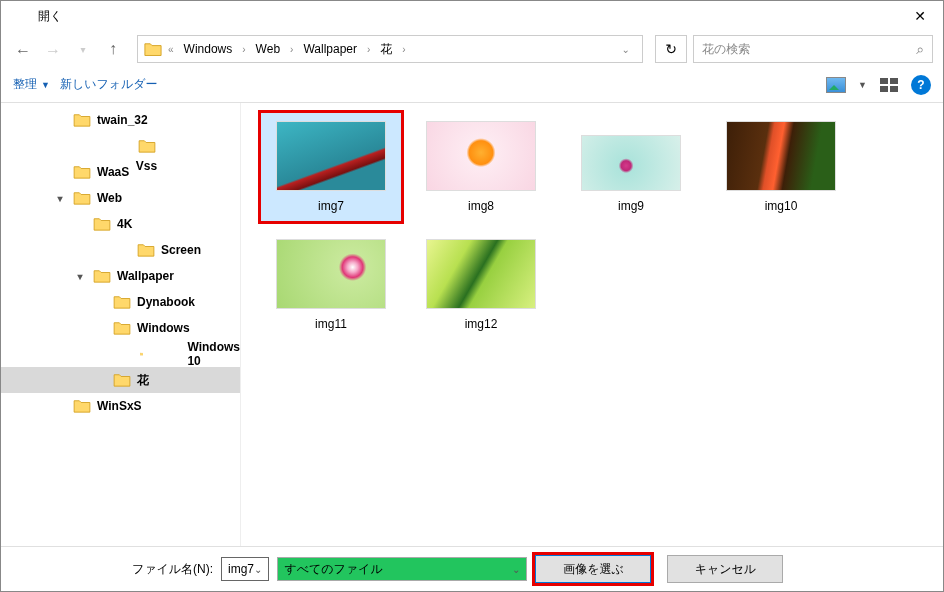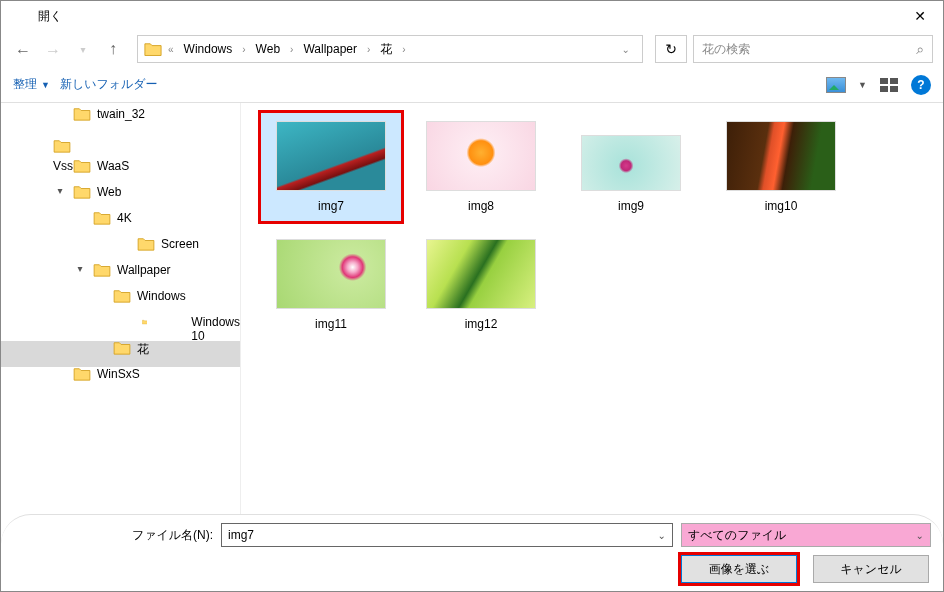--- a/index.html
+++ b/index.html
@@ -20,37 +20,37 @@
 .search-box .placeholder { flex: 1; }
 .search-box .search-ico { font-size: 14px; }
 .toolbar { display: flex; align-items: center; height: 36px; padding: 0 12px; gap: 10px; border-bottom: 1px solid #e0e0e0; }
 .toolbar .tool-item { color: #1560b3; cursor: pointer; display: flex; align-items: center; gap: 4px; }
 .toolbar .spacer { flex: 1; }
 .toolbar .view-controls { display: flex; align-items: center; gap: 10px; }
 .view-btn { width: 24px; height: 24px; display: flex; align-items: center; justify-content: center; cursor: pointer; }
 .help-btn { width: 20px; height: 20px; border-radius: 50%; background: #0078d7; color: #fff; display: flex; align-items: center; justify-content: center; font-size: 12px; font-weight: bold; cursor: pointer; }
 .body { flex: 1; display: flex; overflow: hidden; }
 .tree { width: 240px; overflow-y: auto; padding: 4px 0; border-right: 1px solid #eee; }
-.tree-item { display: flex; height: 26px; padding-left: 0; cursor: pointer; gap: 6px; }
+.tree-item { display: flex; align-items: center; height: 26px; padding-left: 0; cursor: pointer; gap: 6px; font-weight: bold; }
 .tree-item.selected { background: #d9d9d9; }
 .tree-item .exp { width: 14px; text-align: center; color: #555; font-size: 10px; }
 .folder-icon { width: 18px; height: 14px; display: inline-block; }
 .content { flex: 1; padding: 10px 20px; display: flex; flex-wrap: wrap; align-content: flex-start; gap: 10px 10px; overflow-y: auto; background: #fff; }
 .thumb-wrap { width: 140px; display: flex; flex-direction: column; align-items: center; padding: 8px; cursor: pointer; }
 .thumb-wrap.selected { background: #cce8ff; outline: 3px solid #e60000; }
 .thumb-img { width: 110px; height: 70px; background: #ccc; border: 1px solid #ddd; margin-bottom: 8px; }
 .thumb-label { font-size: 12px; color: #000; }
 .thumb-wrap.sm .thumb-img { width: 100px; height: 56px; margin-top: 14px; }
-.footer { border-top: 1px solid #e0e0e0; padding: 8px 12px; display: flex; flex-direction: column; gap: 8px; border-radius: 30px; }
+.footer { border-top: 1px solid #e0e0e0; padding: 8px 12px; display: flex; flex-direction: row; gap: 8px; }
 .footer-row { display: flex; align-items: center; gap: 8px; }
 .fname-label { width: 200px; text-align: right; }
 .fname-input { flex: 1; border: 1px solid #666; height: 24px; padding: 0 6px; display: flex; align-items: center; }
 .fname-input .val { flex: 1; }
 .fname-input .dd { font-size: 10px; color: #555; cursor: pointer; }
-.filter-select { width: 250px; border: 1px solid #aaa; height: 24px; padding: 0 6px; display: flex; align-items: center; background: #f9a8d4; }
+.filter-select { width: 250px; border: 1px solid #aaa; height: 24px; padding: 0 6px; display: flex; align-items: center; background: #22c55e; }
 .filter-select .val { flex: 1; }
 .filter-select .dd { font-size: 10px; color: #555; cursor: pointer; }
 .footer-buttons { display: flex; justify-content: flex-end; gap: 16px; padding-right: 2px; }
 .btn { width: 116px; height: 28px; border: 1px solid #aaa; background: #e1e1e1; display: flex; align-items: center; justify-content: center; cursor: pointer; font-size: 12px; }
 .btn.primary { outline: 3px solid #e60000; border: 1px solid #0078d7; }
 
 .folder-icon svg { width: 100%; height: 100%; }
 
 .ph1 { background: linear-gradient(160deg, #3db6c4 0%, #2a8a9a 60%, #b82020 62%, #7a1010 70%, #2a8a9a 72%); }
 .ph2 { background: radial-gradient(circle at 50% 45%, #ffb030 0%, #ff9010 18%, #fdeaf1 22%, #f9d6e3 100%); }
@@ -175,20 +175,27 @@
         <span class="folder-icon"><svg viewBox="0 0 20 16">
             <path d="M1 2 L7 2 L9 4 L19 4 L19 15 L1 15 Z" fill="#ffd86b" stroke="#d4a020"></path>
           </svg></span>
         <span>Wallpaper</span>
       </div>
       <div class="tree-item" style="padding-left: 92px;">
         <span class="exp"></span>
         <span class="folder-icon"><svg viewBox="0 0 20 16">
             <path d="M1 2 L7 2 L9 4 L19 4 L19 15 L1 15 Z" fill="#ffd86b" stroke="#d4a020"></path>
           </svg></span>
+        <span>Dynabook</span>
+      </div>
+      <div class="tree-item" style="padding-left: 92px;">
+        <span class="exp"></span>
+        <span class="folder-icon"><svg viewBox="0 0 20 16">
+            <path d="M1 2 L7 2 L9 4 L19 4 L19 15 L1 15 Z" fill="#ffd86b" stroke="#d4a020"></path>
+          </svg></span>
         <span>Windows</span>
       </div>
       <div class="tree-item" style="padding-left: 92px; gap: 44px;">
         <span class="exp"></span>
         <span class="folder-icon"><svg viewBox="0 0 20 16">
             <path d="M1 2 L7 2 L9 4 L19 4 L19 15 L1 15 Z" fill="#ffd86b" stroke="#d4a020"></path>
           </svg></span>
         <span>Windows 10</span>
       </div>
       <div class="tree-item selected" style="padding-left: 92px;">

